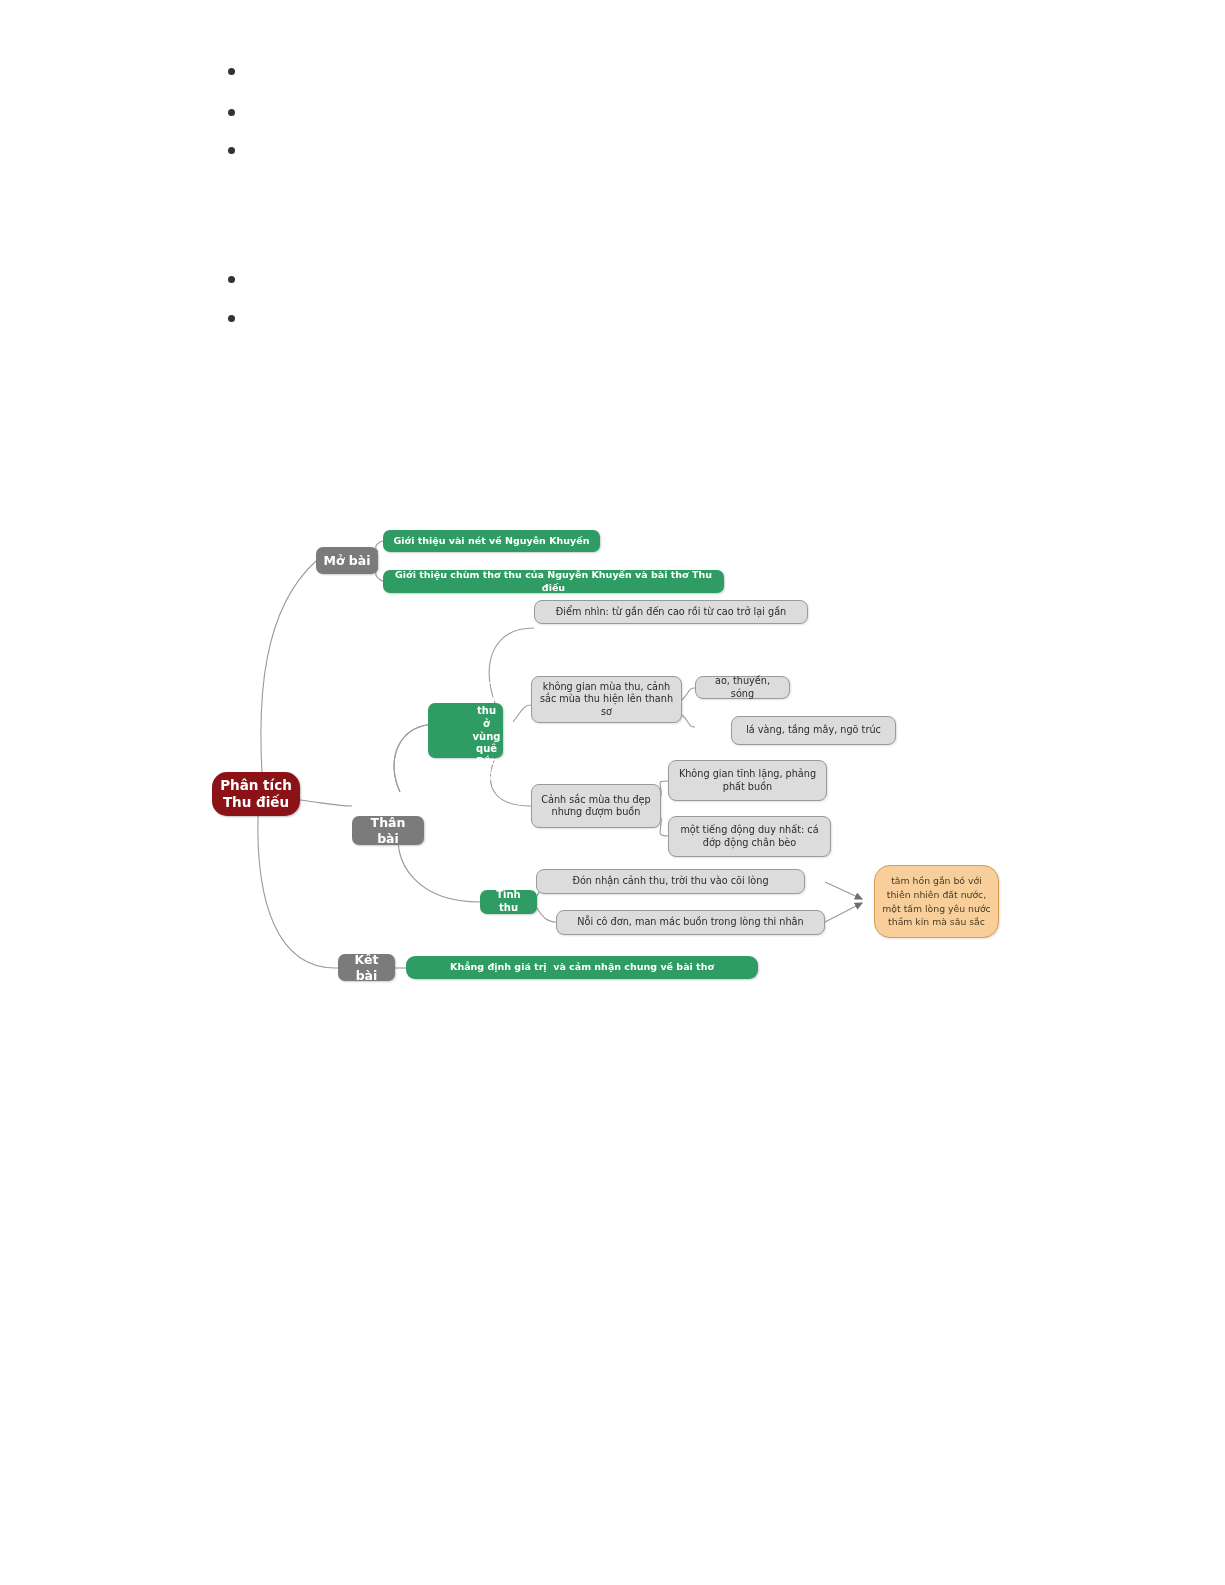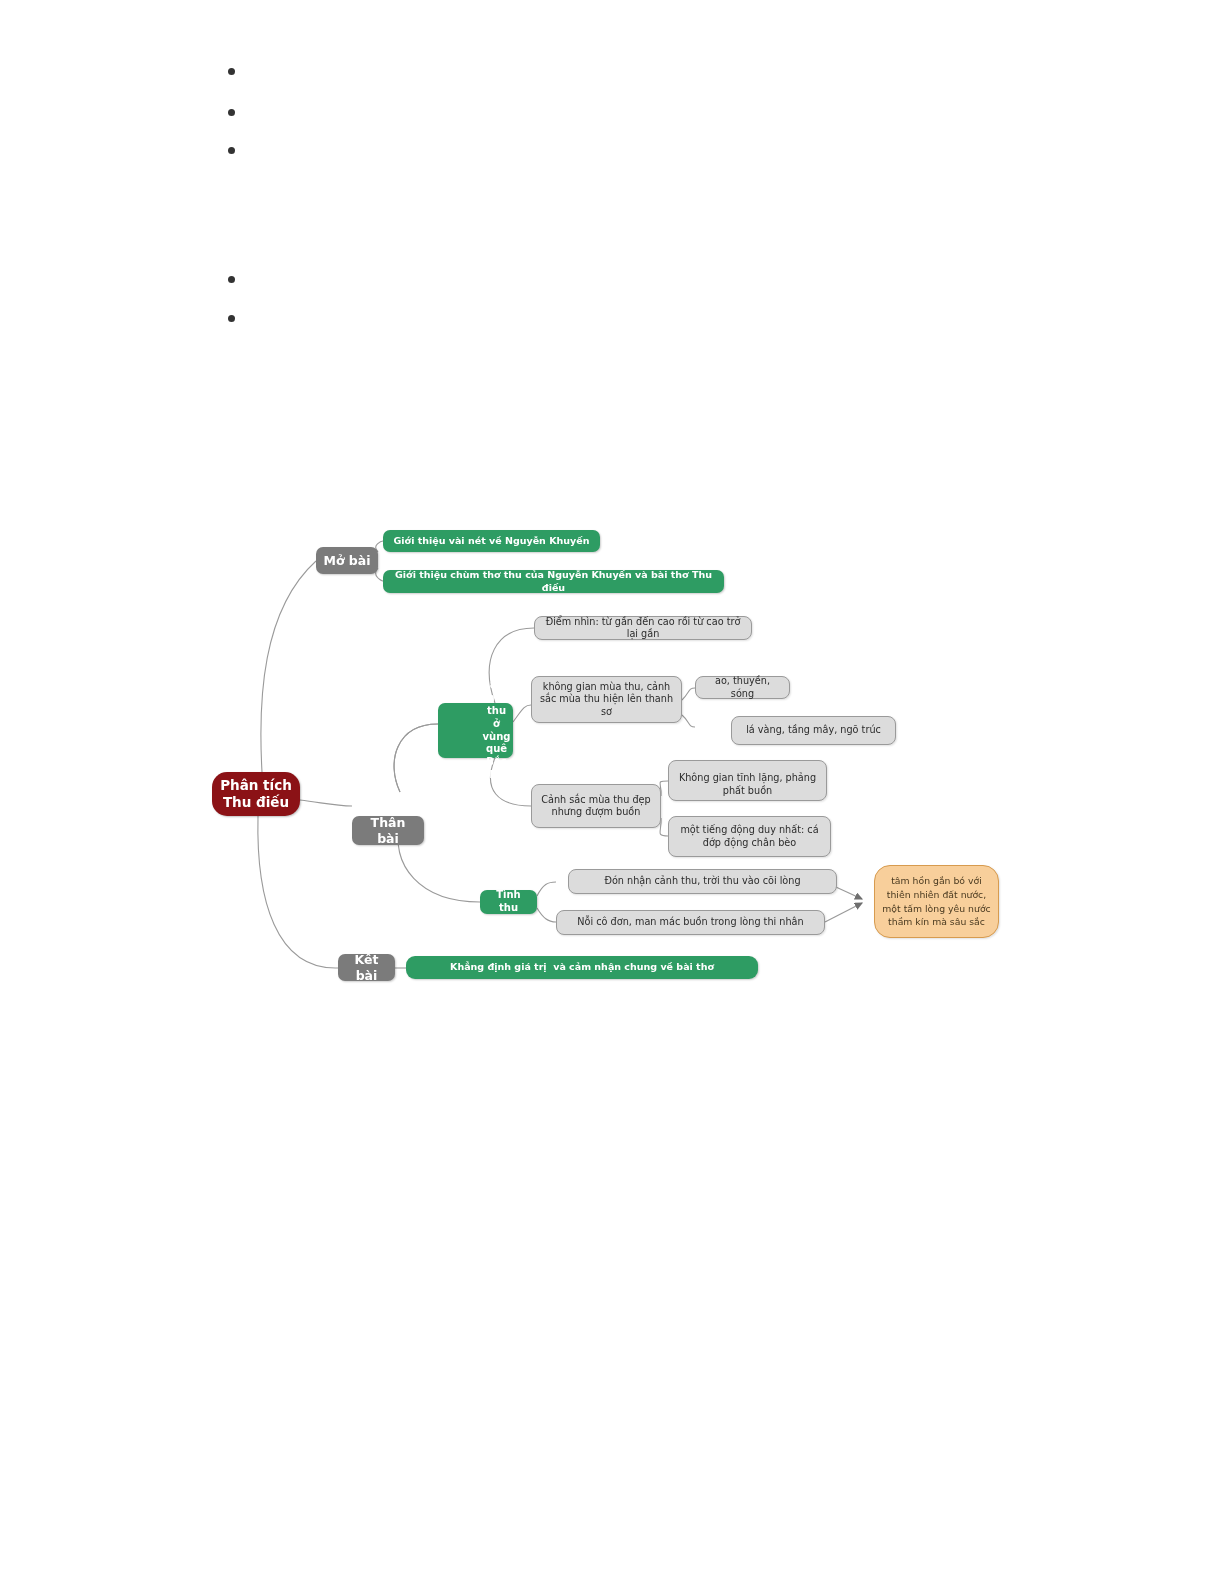--- a/index.html
+++ b/index.html
@@ -152,37 +152,37 @@
       </g>
   </svg>
   <div id="node-layer">
       <div class="node root" style="left: 212px; top: 772px; width: 88px; height: 44px;"><span>Phân tích
 Thu điếu</span></div>
       <div class="node branch" style="left: 316px; top: 547px; width: 62px; height: 27px;"><span>Mở bài</span></div>
       <div class="node branch" style="left: 352px; top: 792px; width: 72px; height: 29px; margin-top: 24px;"><span>Thân bài</span></div>
       <div class="node branch" style="left: 338px; top: 954px; width: 57px; height: 27px;"><span>Kết bài</span></div>
       <div class="node green" style="left: 383px; top: 530px; width: 217px; height: 22px;"><span>Giới thiệu vài nét về Nguyễn Khuyến</span></div>
       <div class="node green" style="left: 383px; top: 570px; width: 341px; height: 23px;"><span>Giới thiệu chùm thơ thu của Nguyễn Khuyến và bài thơ Thu điếu</span></div>
-      <div class="node gray" style="left: 534px; top: 616px; width: 218px; height: 24px;"><span>Điểm nhìn: từ gần đến cao rồi từ cao trở lại gần</span></div>
-      <div class="node green-big" style="left: 438px; top: 703px; width: 75px; height: 55px; padding-left: 48px;"><span>Cảnh mùa
+      <div class="node gray" style="left: 534px; top: 600px; width: 274px; height: 24px;"><span>Điểm nhìn: từ gần đến cao rồi từ cao trở lại gần</span></div>
+      <div class="node green-big" style="left: 428px; top: 703px; width: 75px; height: 55px; padding-left: 48px;"><span>Cảnh mùa
 thu ở vùng
 quê Bắc Bộ</span></div>
       <div class="node gray" style="left: 531px; top: 676px; width: 151px; height: 47px;"><span>không gian mùa thu, cảnh
 sắc mùa thu hiện lên thanh
 sơ</span></div>
       <div class="node gray" style="left: 695px; top: 676px; width: 95px; height: 23px;"><span>ao, thuyền, sóng</span></div>
       <div class="node gray" style="left: 731px; top: 716px; width: 165px; height: 29px;"><span>lá vàng, tầng mây, ngõ trúc</span></div>
       <div class="node gray" style="left: 531px; top: 784px; width: 130px; height: 44px;"><span>Cảnh sắc mùa thu đẹp
 nhưng đượm buồn</span></div>
-      <div class="node gray" style="left: 668px; top: 760px; width: 159px; height: 41px; align-items: flex-end;"><span>Không gian tĩnh lặng, phảng
+      <div class="node gray" style="left: 668px; top: 760px; width: 159px; height: 41px;"><span>Không gian tĩnh lặng, phảng
 phất buồn</span></div>
       <div class="node gray" style="left: 668px; top: 816px; width: 163px; height: 41px;"><span>một tiếng động duy nhất: cá
 đớp động chân bèo</span></div>
       <div class="node green-big" style="left: 480px; top: 890px; width: 57px; height: 24px;"><span>Tình thu</span></div>
-      <div class="node gray" style="left: 568px; top: 869px; width: 269px; height: 25px;"><span>Đón nhận cảnh thu, trời thu vào cõi lòng</span></div>
+      <div class="node gray" style="left: 536px; top: 869px; width: 269px; height: 25px;"><span>Đón nhận cảnh thu, trời thu vào cõi lòng</span></div>
       <div class="node gray" style="left: 556px; top: 910px; width: 269px; height: 25px;"><span>Nỗi cô đơn, man mác buồn trong lòng thi nhân</span></div>
       <div class="node orange" style="left: 874px; top: 865px; width: 125px; height: 73px;"><span>tâm hồn gắn bó với
 thiên nhiên đất nước,
 một tấm lòng yêu nước
 thầm kín mà sâu sắc</span></div>
       <div class="node green" style="left: 406px; top: 956px; width: 352px; height: 23px; border-radius: 9px;"><span>Khẳng định giá trị  và cảm nhận chung về bài thơ</span></div>
     </div>
 </div>
 
 </body></html>

